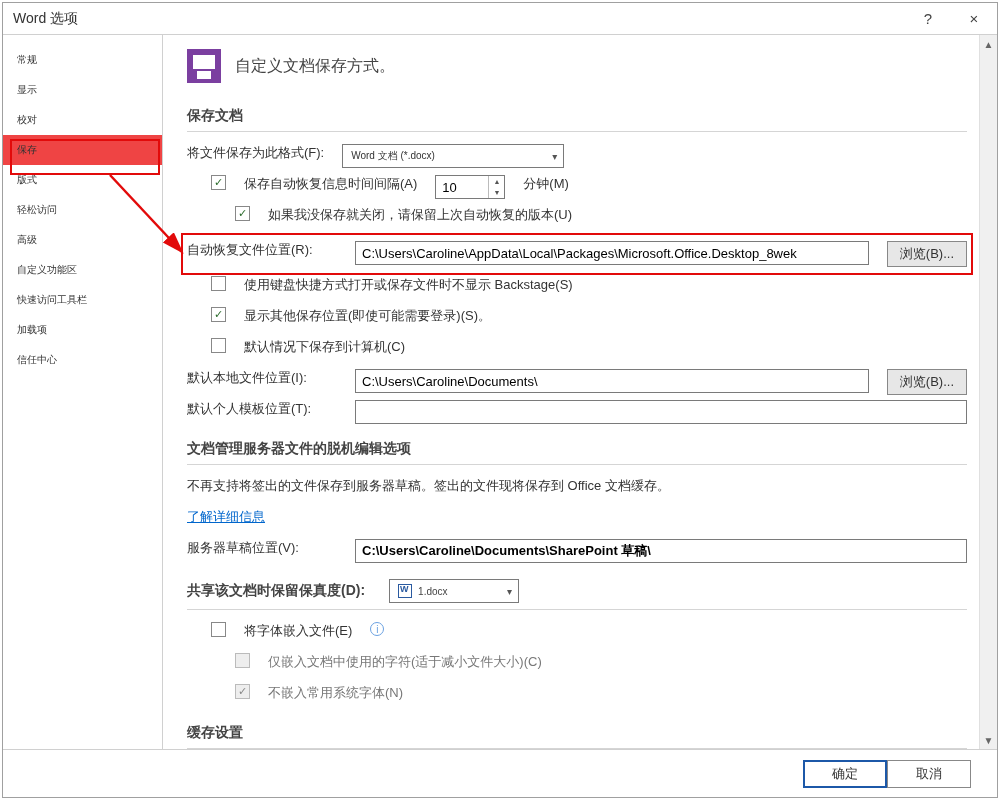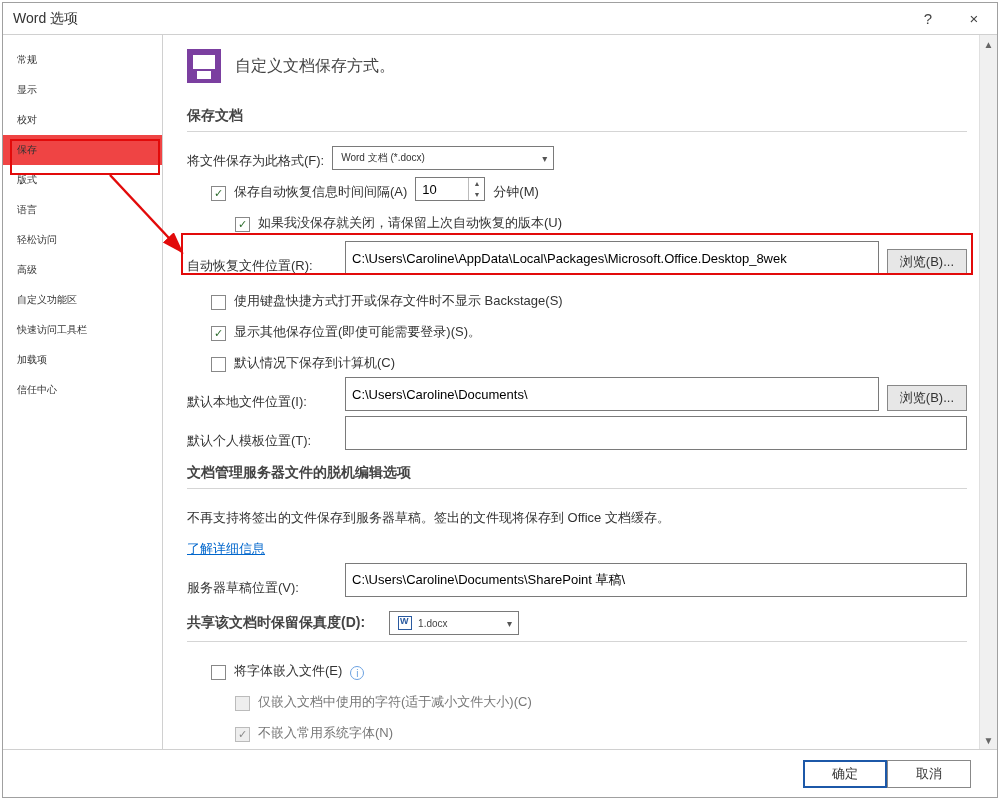--- a/index.html
+++ b/index.html
@@ -123,43 +123,43 @@
   .section-header {
     font-size: 14px;
     font-weight: bold;
     color: #444;
     padding: 6px 0;
     border-bottom: 1px solid #d5d5d5;
     margin: 8px 0 12px 0;
   }
   .row {
     display: flex;
-    align-items: flex-end;
-    gap: 8px;
+    align-items: flex-start;
+    gap: 18px;
     margin: 5px 0;
     min-height: 26px;
   }
   .row.indent1 { padding-left: 24px; }
   .row.indent2 { padding-left: 48px; }
   .cb {
     width: 15px; height: 15px;
     border: 1px solid #888;
     display: inline-flex;
     align-items: center;
     justify-content: center;
     font-size: 11px;
     color: #2b6b2b;
     background: #fff;
   }
   .cb.disabled { background:#eee; color:#888; border-color:#bbb; }
   .lbl { white-space: nowrap; }
   input.txt {
     border: 1px solid #7a7a7a;
     height: 24px;
-    padding: 16px 6px;
+    padding: 0 6px;
     font-size: 13px;
     font-family: inherit;
     background: #fff;
   }
   .select {
     border: 1px solid #7a7a7a;
     height: 24px;
     display: inline-flex;
     align-items: center;
     padding: 0 22px 0 8px;
@@ -281,21 +281,20 @@
   </div>
 
   <div class="body">
 
     <div class="sidebar">
       <div class="nav-item">常规</div>
       <div class="nav-item">显示</div>
       <div class="nav-item">校对</div>
       <div class="nav-item selected">保存</div>
       <div class="nav-item">版式</div>
-      <div class="nav-item">语言</div>
       <div class="nav-item">轻松访问</div>
       <div class="nav-item">高级</div>
       <div class="nav-item">自定义功能区</div>
       <div class="nav-item">快速访问工具栏</div>
       <div class="nav-item">加载项</div>
       <div class="nav-item">信任中心</div>
     </div>
 
     <div class="content-wrap">
       <div class="content">
@@ -363,21 +362,21 @@
 
         <div class="section-header">文档管理服务器文件的脱机编辑选项</div>
         <div class="row">
               <span class="lbl">不再支持将签出的文件保存到服务器草稿。签出的文件现将保存到 Office 文档缓存。</span>
             </div>
         <div class="row">
               <span class="link">了解详细信息</span>
             </div>
         <div class="row">
           <span class="lbl" style="width:150px">服务器草稿位置(V):</span>
-          <input class="txt" style="flex: 1 1 0%;" value="C:\Users\Caroline\Documents\SharePoint 草稿\">
+          <input class="txt" style="flex: 1 1 0%; font-weight: bold;" value="C:\Users\Caroline\Documents\SharePoint 草稿\">
         </div>
 
         <div class="section-header" style="display:flex;align-items:center;gap:24px">
           <span>共享该文档时保留保真度(D):</span>
           <div class="select" style="width:130px;font-weight:normal">
             <span class="doc-icon"></span>
             <span>1.docx</span>
           </div>
         </div>
         <div class="row indent1">

